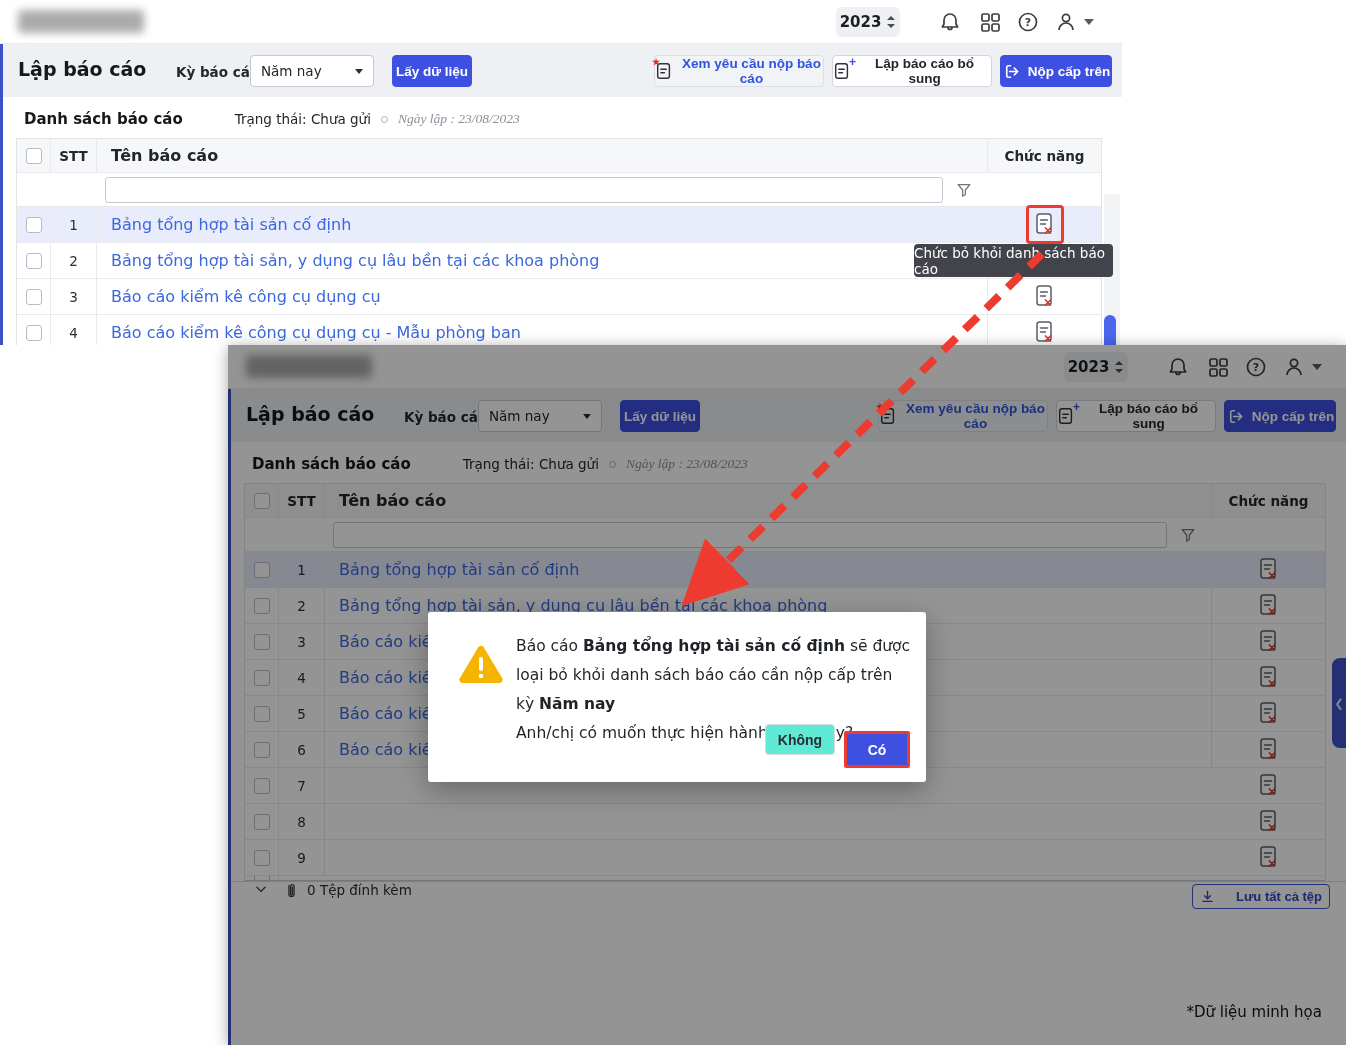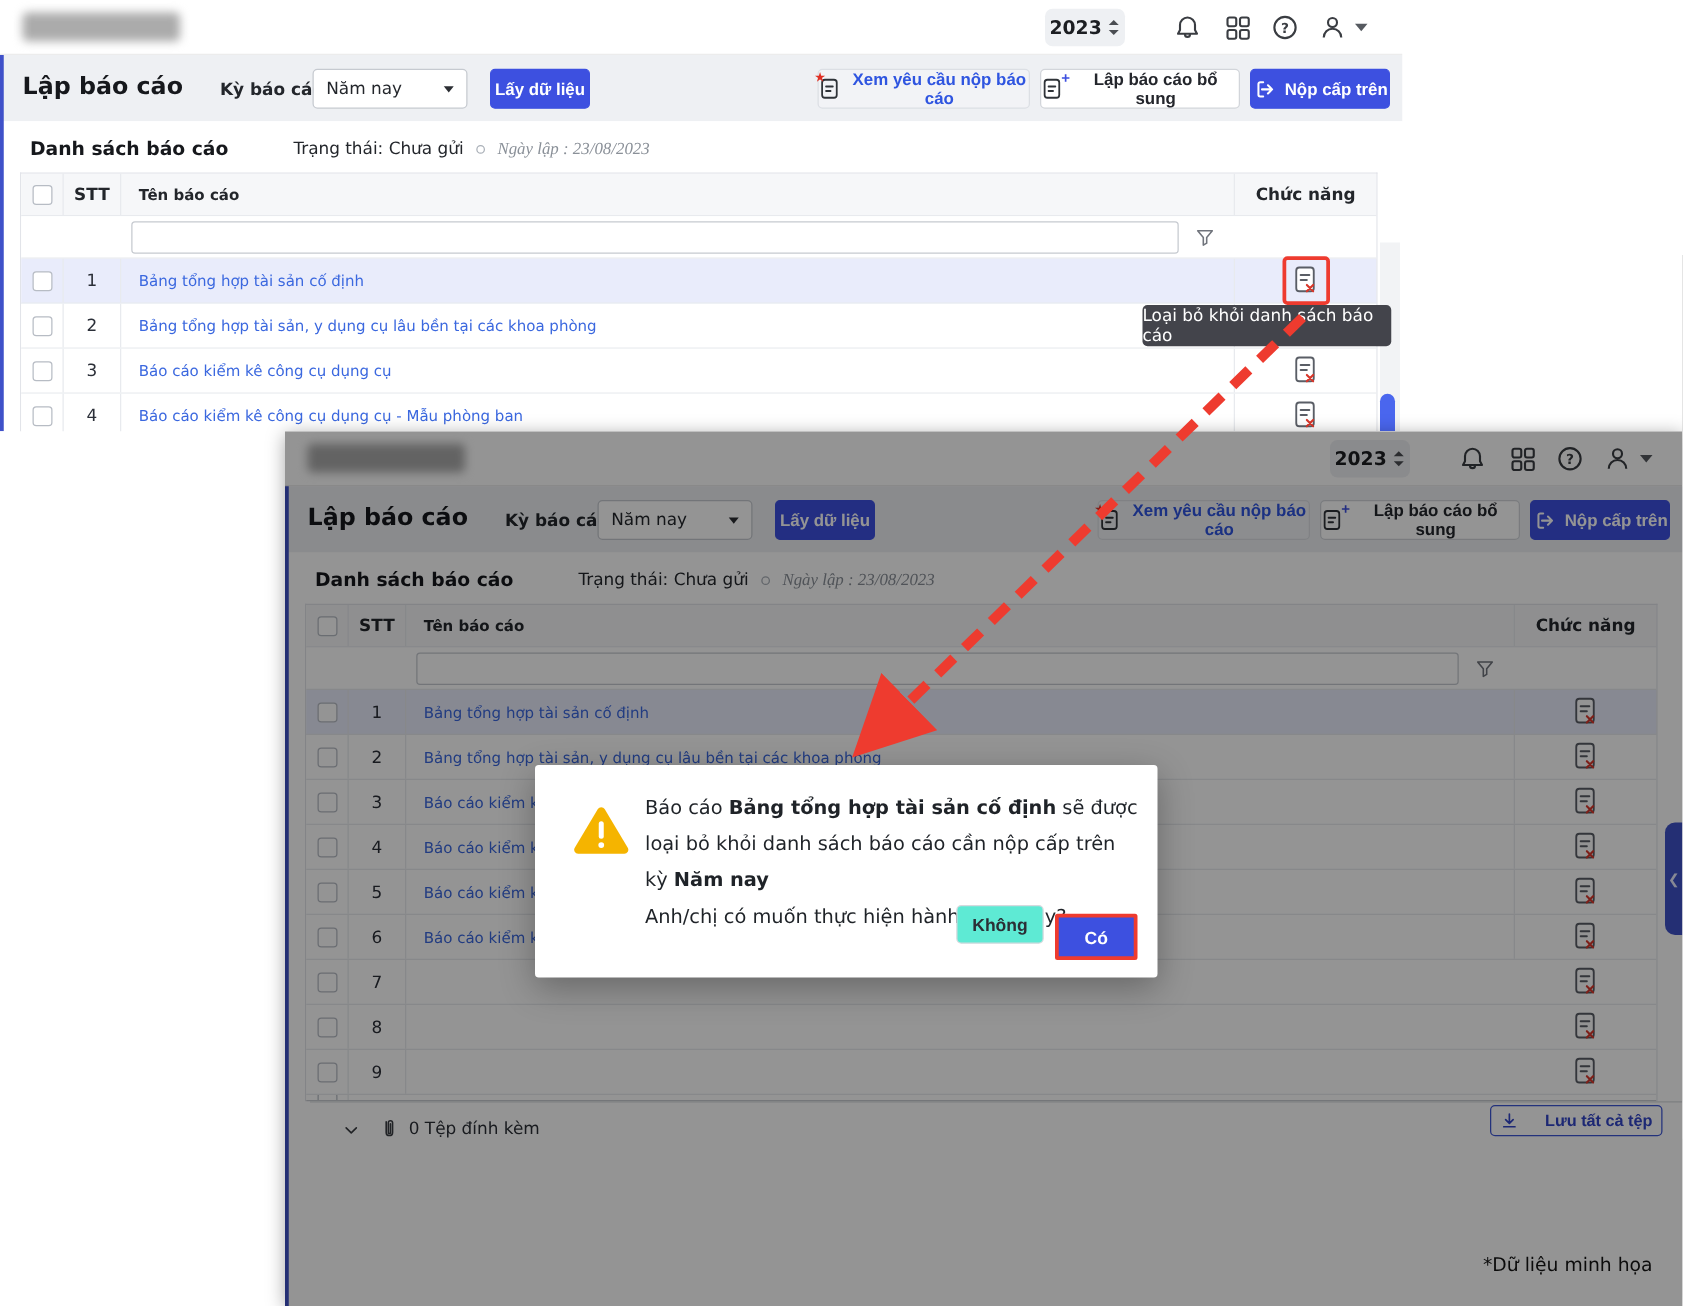--- a/index.html
+++ b/index.html
@@ -41,21 +41,21 @@
   .dot-sep { width:7px; height:7px; border:1.5px solid #aab0b8; border-radius:50%; }
   .list-date { font-size:13.5px; font-style:italic; color:#8a9098;font-family:Liberation Serif, serif; }
 
   .tbl { position:absolute; left:16px; right:20px; top:41px; border:1px solid #e2e4e9; border-bottom:none; }
   .trow { position:relative; height:36px; border-bottom:1px solid #e8eaee; background:#fff; }
   .trow.hdr { height:34px; background:#f6f7f9; }
   .trow.filter { height:34px; }
   .trow.hl { background:#e9ecfb; }
   .cell-cb { position:absolute; left:0; top:0; bottom:0; width:34px; border-right:1px solid #e8eaee; display:flex; align-items:center; justify-content:center; }
   .cell-stt { position:absolute; left:34px; top:0; bottom:0; width:46px; border-right:1px solid #e8eaee; display:flex; align-items:center; justify-content:center; font-size:13.5px; color:#2b2f38; }
-  .cell-name { position:absolute; left:80px; right:113px; top:0; bottom:0; border-right:1px solid #e8eaee; display:flex; align-items:center; padding-left:14px; font-size:12px; }
+  .cell-name { position:absolute; left:80px; right:113px; top:0; bottom:0; border-right:1px solid #e8eaee; display:flex; align-items:center; padding-left:14px; font-size:16px; }
   .cell-act { position:absolute; right:0; top:0; bottom:0; width:113px; display:flex; align-items:center; justify-content:center; }
   .hdr .cell-stt, .hdr .cell-name { font-weight:700; color:#23262b; }
   .hdr .cell-act { font-weight:700; font-size:13.5px; color:#23262b; }
   .rlink { color:#3b68df; text-decoration:none; cursor:pointer; white-space:nowrap; overflow:hidden; }
   .checkbox { width:16px; height:16px; border:1.5px solid #b7bcc4; border-radius:3px; background:#fff; cursor:pointer; }
   .filter-input { position:absolute; left:88px; right:158px; top:4px; height:26px; border:1px solid #c6cad0; border-radius:3px; background:#fff; font-size:13px; padding:0 8px; }
   .funnel { position:absolute; right:128px; top:8px; cursor:pointer; }
   .act-btn { cursor:pointer; display:flex; }
 
   
@@ -63,21 +63,21 @@
   .sb-thumb { position:absolute; right:4px; bottom:-6px; width:12px; height:36px; background:#4a66ee; border-radius:6px; }
 
   .edge-strip { position:absolute; left:0; top:44px; bottom:0; width:3px; background:#3f51c9; }
 
   
   .red-box { position:absolute; left:1026px; top:205px; width:38px; height:39px; border:3px solid #ee3b2f; border-radius:4px; z-index:25; }
   .tooltip { position:absolute; left:914px; top:244px; width:199px; height:33px; background:#43444b; color:#fff; border-radius:4px; display:flex; align-items:center; justify-content:center; font-size:13.5px; z-index:20; }
 
   
   .overlay { position:absolute; inset:0; background:rgba(0,0,0,0.42); z-index:30; }
-  .attach-bar { position:absolute; left:0; right:0; top:439px; height:30px; border-top:1px solid #d8dadd; background:#fff; display:flex; align-items:flex-end;margin-left:20px; }
+  .attach-bar { position:absolute; left:0; right:0; top:439px; height:30px; border-top:1px solid #d8dadd; background:#fff; display:flex; align-items:flex-start; }
   .attach-label { font-size:13.5px; color:#2b2f36; margin-left:8px; }
   .btn-saveall { position:absolute; right:16px; top:442px; width:138px; height:25px; background:#fff; border:1.5px solid #3d56d6; border-radius:4px; color:#3346c8; font-size:13px; font-weight:600; display:flex; align-items:center; justify-content:center; gap:21px; cursor:pointer; }
   .side-tab { position:absolute; right:0; top:313px; width:14px; height:90px; background:#3f51c9; border-radius:8px 0 0 8px; color:#e8ebff; font-size:11px; display:flex; align-items:center; justify-content:center; cursor:pointer; z-index:6; }
   .watermark { position:absolute; right:24px; top:658px; font-size:15px; font-weight:500; color:#141414; z-index:6; }
 
   
   .dialog { position:absolute; left:428px; top:612px; width:498px; height:170px; background:#fff; border-radius:3px; box-shadow:0 8px 28px rgba(0,0,0,.3); z-index:70; }
   .dlg-text { position:absolute; left:88px; top:20px; width:396px; font-size:15.5px; line-height:29px; color:#1f2328; }
   .dlg-actions { position:absolute; right:16px; bottom:14px; display:flex; gap:9px; align-items:center; }
   .btn-no { width:70px; height:31px; background:#5eead4; border:1px solid #d6d9de; border-radius:4px; font-size:14px; font-weight:600; color:#2b2f36; }
@@ -247,21 +247,21 @@
           </div>
       </div>
     </div>
     <div class="sb-track">
         <div class="sb-thumb"></div>
       </div>
   </div>
 
   <div class="edge-strip"></div>
   <div class="red-box"></div>
-  <div class="tooltip">Loại bỏ khỏi danh sách báo cáo</div>
+  <div class="tooltip">Chức bỏ khỏi danh sách báo cáo</div>
 </div>
 
 <div class="shot shot2">
   <div class="topbar">
     <div class="logo-blur"></div>
     <div class="year-chip">
       <span>2023</span>
       <svg width="10" height="14" viewBox="0 0 10 14">
           <path d="M1 5 L5 1 L9 5 z" fill="#4a4d52"></path>
           <path d="M1 9 L5 13 L9 9 z" fill="#4a4d52"></path>

